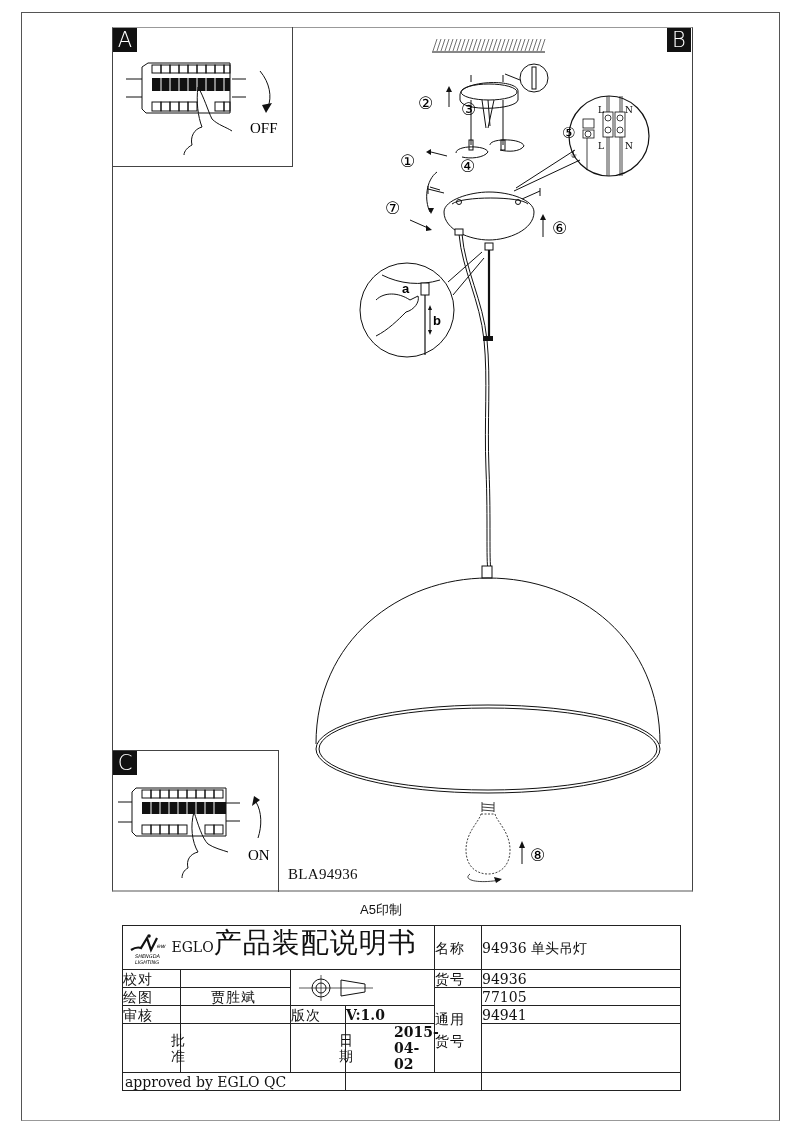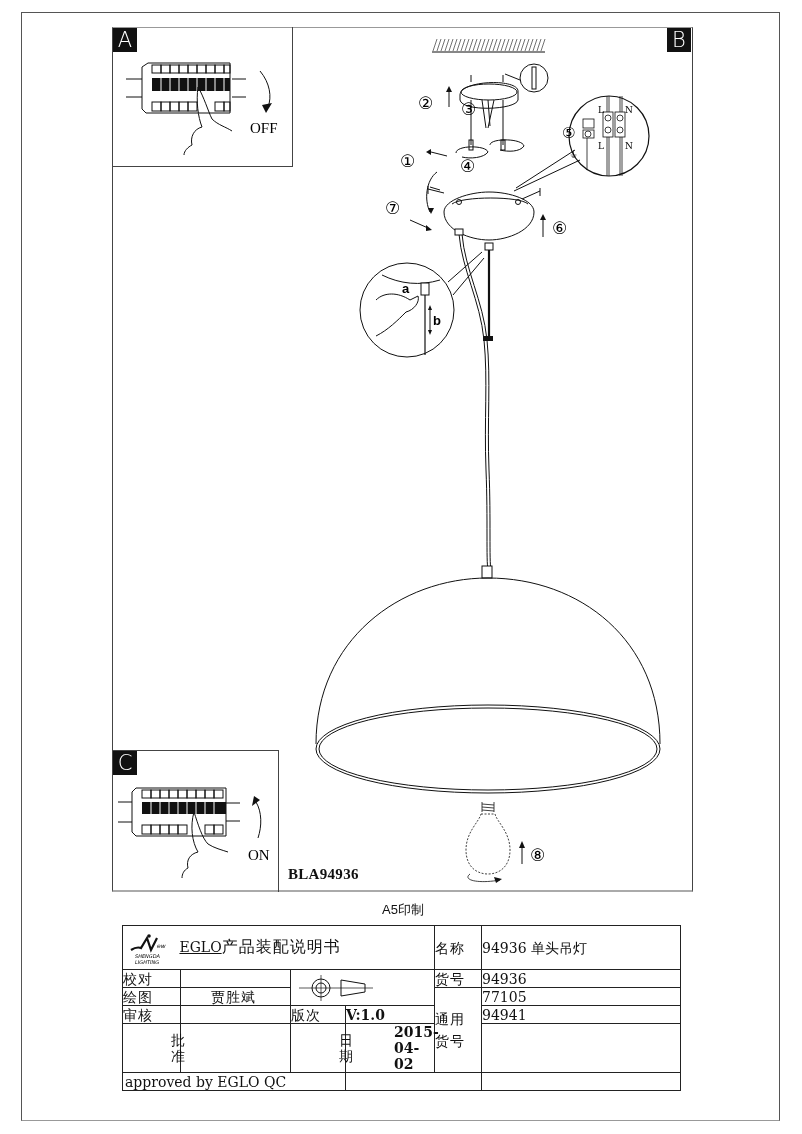--- a/index.html
+++ b/index.html
@@ -12,35 +12,35 @@
            border: 1px solid #444; border-top-color: #999; border-bottom: 2px solid #aaa; box-sizing: border-box; }
   .panel-a { left: 112px; top: 27px; width: 181px; height: 140px;
              border-right: 1px solid #444; border-bottom: 1px solid #444; box-sizing: border-box; }
   .panel-c { left: 112px; top: 750px; width: 167px; height: 142px;
              border-right: 1px solid #444; border-top: 1px solid #444; box-sizing: border-box; }
   .letter-badge { width: 24px; height: 24px; background: #111; color: #fff;
                   font-family: "DejaVu Sans", sans-serif; font-weight: 200; font-size: 21px;
                   line-height: 24px; text-align: center; }
   .serif { font-family: "Liberation Serif", "DejaVu Serif", serif; }
   .label-off, .label-on { font-size: 15px; }
-  .model-code { left: 288px; top: 866px; font-size: 15px; letter-spacing: 0.3px; font-weight: bold; }
-  .print-note { left: 382px; top: 901px; font-size: 13px; font-family: "Liberation Sans", sans-serif; }
+  .model-code { left: 288px; top: 866px; font-size: 15px; letter-spacing: 0.3px; }
+  .print-note { left: 360px; top: 901px; font-size: 13px; font-family: "Liberation Sans", sans-serif; }
   svg { position: absolute; overflow: visible; }
   .step { font-family: "DejaVu Sans", sans-serif; font-size: 17px; }
 
   
   .title-table { left: 122px; top: 925px; width: 558px; border-collapse: collapse;
                  table-layout: fixed; }
   .title-table td { border: 1px solid #222; padding: 0; height: 17px; text-align: left;
                     font-family: "DejaVu Serif", serif; font-size: 14px; line-height: 16px;
                     vertical-align: middle; }
   .title-table td.thin-top { border-top-color: #999; padding-left: 48px; }
   .cn-label { font-size: 16px; letter-spacing: 1px; }
   .hdr-title { font-family: "Liberation Sans", sans-serif; font-size: 21px; text-align: left !important; white-space: nowrap; }
-  .hdr-title .cn { font-family: "DejaVu Serif", serif; font-size: 16px; letter-spacing: 1px; }
+  .hdr-title .cn { font-family: "DejaVu Serif", serif; font-size: 28px; letter-spacing: 1px; }
   .small-mono { font-family: "Liberation Mono", monospace; font-size: 11px; font-weight: bold; }
   .approved { text-align: left; font-family: "Liberation Mono", "DejaVu Sans Mono", monospace; font-size: 14px; padding-left: 2px !important; }
   .logo-box { width: 44px; height: 36px; position: relative; display: inline-block; vertical-align: middle; }
 </style>
 </head>
 <body>
 
 <div class="abs outer-border"></div>
 
 <div class="abs frame"></div>
@@ -309,21 +309,21 @@
     <td colspan="4" class="hdr-title" style="height:43px;">
       <span class="logo-box">
         <svg width="44" height="36" viewBox="0 0 44 36" style="position:absolute;left:4px;top:2px;">
           <circle cx="22" cy="4" r="1.8" fill="#111"></circle>
           <path d="M4 18 C10 14 14 16 14 16 L20 6 L24 18 L30 6" fill="none" stroke="#111" stroke-width="2.2"></path>
           <text x="30" y="16" style="font-size:6px;font-style:italic;font-family:'DejaVu Sans',sans-serif;">ew</text>
           <text x="8" y="26" style="font-size:5px;font-style:italic;font-family:'DejaVu Sans',sans-serif;">SHENGDA</text>
           <text x="8" y="32" style="font-size:5px;font-style:italic;font-family:'DejaVu Sans',sans-serif;">LIGHTING</text>
         </svg>
       </span>
-      <span style="margin-left:8px;text-decoration:underline;">EGLO</span><span class="cn">产品装配说明书</span>
+      <span style="">EGLO</span><span class="cn">产品装配说明书</span>
     </td>
     <td class="cn-label">名称</td>
     <td>94936  单头吊灯</td>
   </tr>
   <tr>
     <td class="cn-label">校对</td>
     <td class="cn-label" style="text-align:left;padding-left:10px;"></td>
     <td colspan="2" rowspan="2">
       <svg width="90" height="34" viewBox="0 0 90 34" style="position:relative;display:inline-block;vertical-align:middle;">
         <line x1="8" y1="17" x2="82" y2="17" stroke="#111" stroke-width="0.7"></line>

